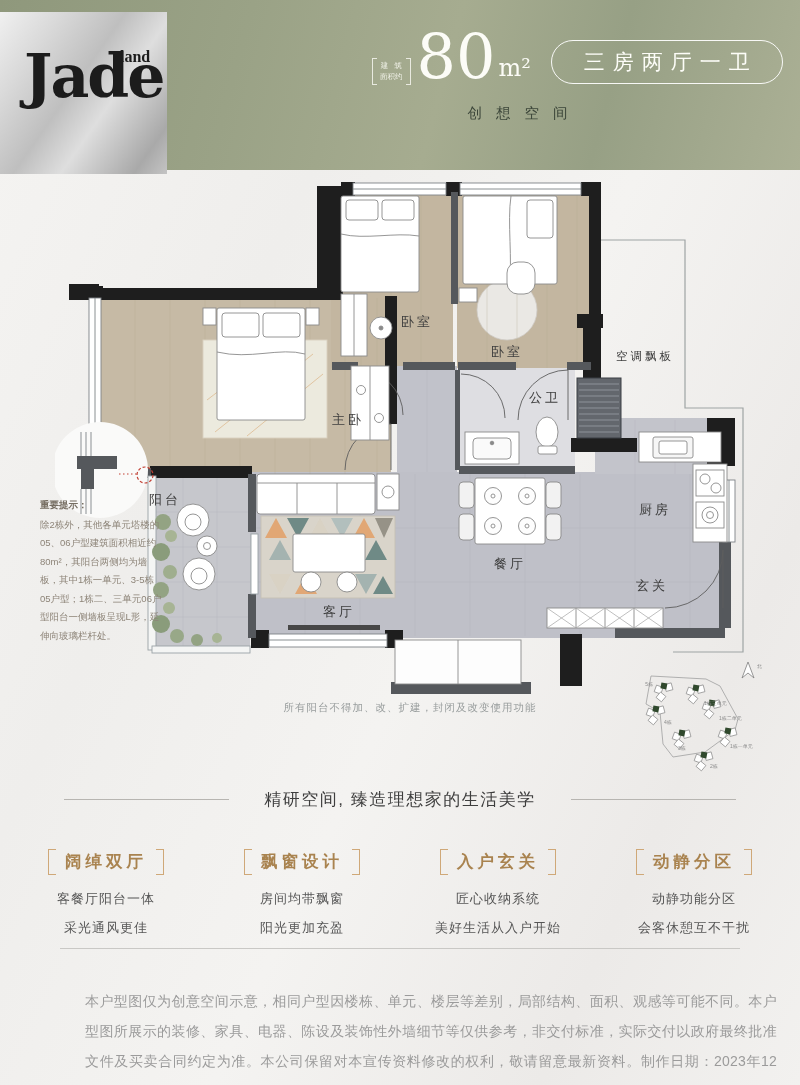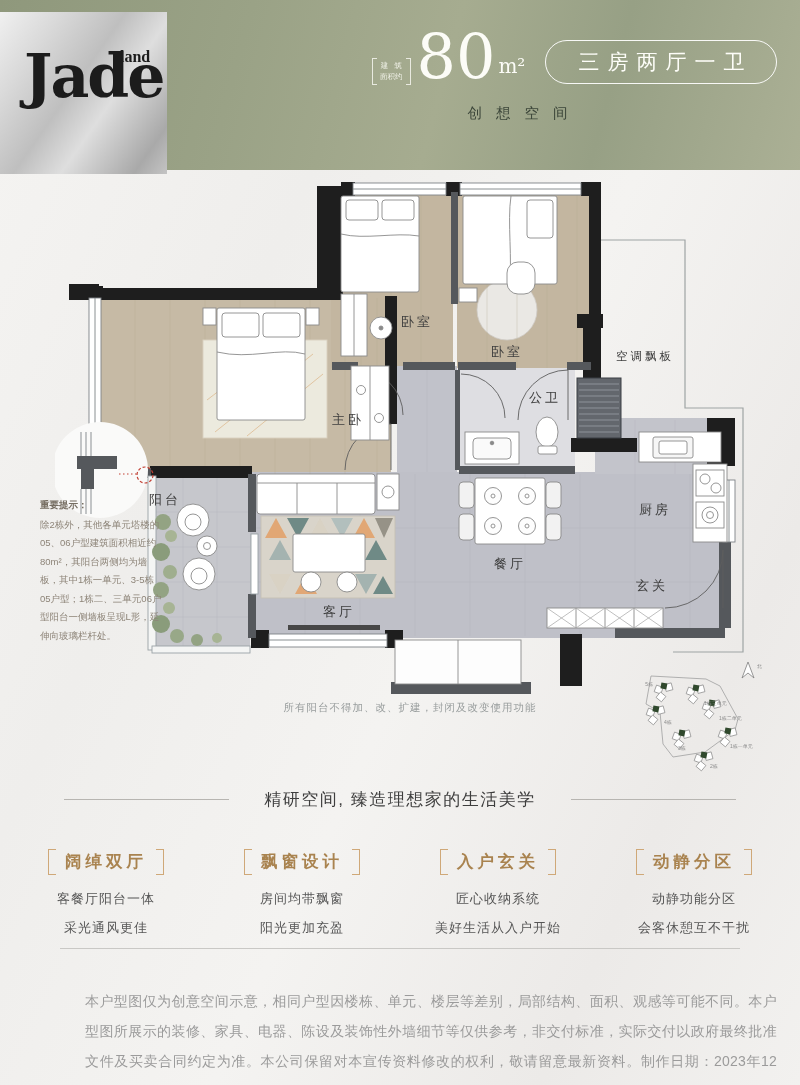--- a/index.html
+++ b/index.html
@@ -16,21 +16,21 @@
   .logo-sub{position:absolute;left:120px;top:36px;font-family:Liberation Serif, serif;font-weight:700;
             font-size:16px;color:#1c1c1c;letter-spacing:0;text-align:right;}
   .area-row{position:absolute;left:352px;top:28px;display:flex;align-items:flex-start;}
   .area-brackets{display:flex;margin-top:30px;padding-left:20px;}
   .ab{width:4px;}
   .ab.l{border:1px solid #e9eae0;border-right:none;}
   .ab.r{border:1px solid #e9eae0;border-left:none;}
   .ab-text{padding:2px 3px;font-size:7.5px;line-height:1.5;color:#eff0e6;text-align:center;white-space:nowrap;}
   .ab-text .l1{letter-spacing:6px;margin-right:-6px;}
   .area-value{font-family:"DejaVu Serif",serif;font-size:62px;line-height:0.95;color:#fcfcf7;margin-left:6px;}
-  .area-unit{font-family:"DejaVu Serif",serif;font-size:20px;color:#fcfcf7;margin:26px 0 0 3px;}
+  .area-unit{font-family:"DejaVu Serif",serif;font-size:24px;color:#fcfcf7;margin:26px 0 0 3px;}
   .type-badge{margin:12px 0 11px 20px;height:42px;display:flex;align-items:center;
               border:1px solid rgba(255,255,255,.92);border-radius:26px;padding:0 24px;
               color:#fdfdf8;font-size:21px;letter-spacing:8px;text-indent:8px;}
   .slogan{position:absolute;left:350px;top:104px;width:335px;text-align:center;
           font-size:14.5px;letter-spacing:14px;text-indent:14px;color:#3b4539;}
   
   .plan-svg{position:absolute;left:55px;top:182px;width:700px;height:524px;}
   svg text{font-family:"Liberation Sans",sans-serif;}
   .room-label{font-size:13px;fill:#3c3c3c;letter-spacing:3px;}
   .notice{position:absolute;left:40px;top:496px;width:122px;color:#8d8478;font-size:9.5px;line-height:1.95;}

